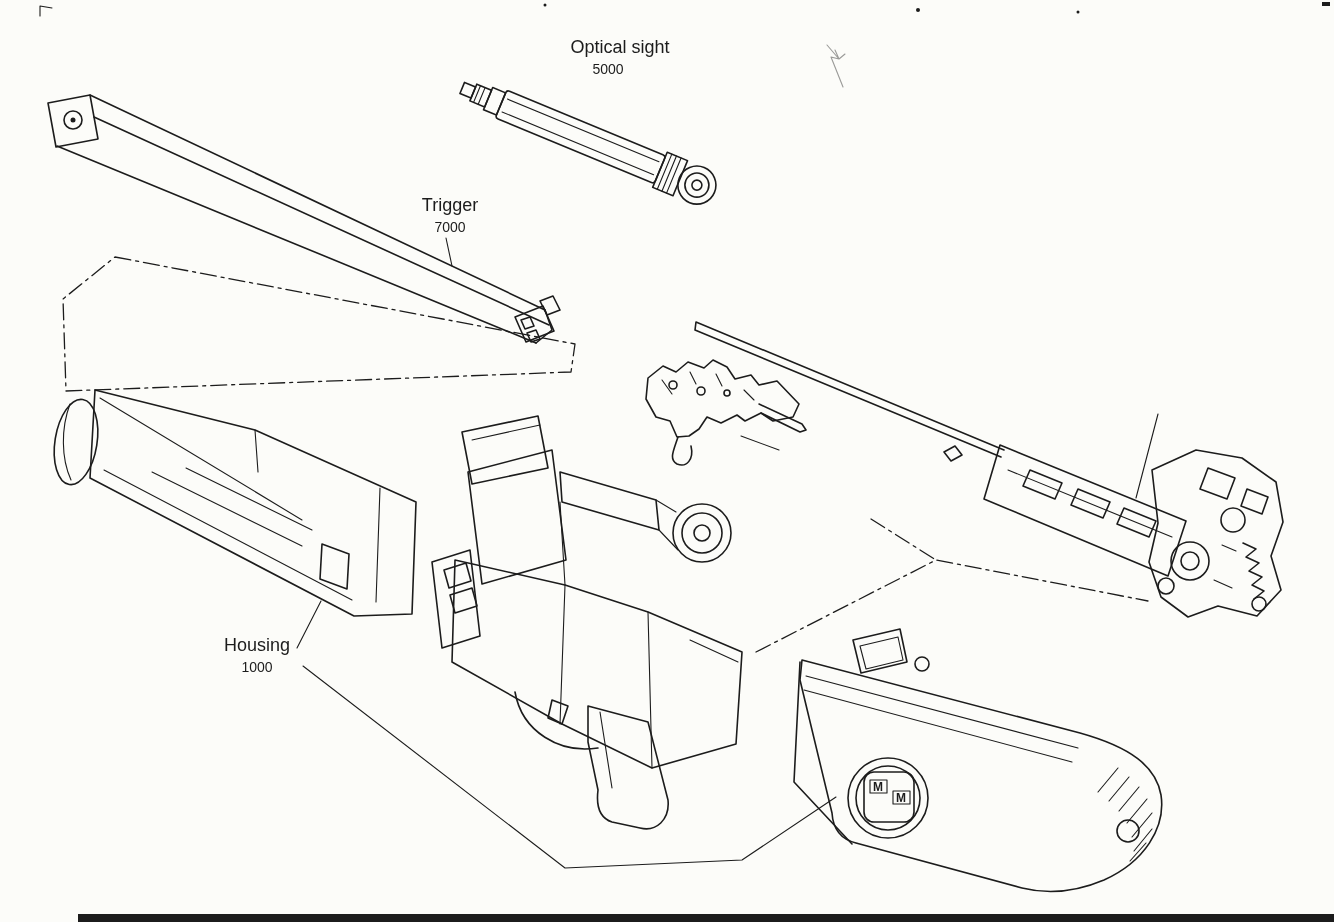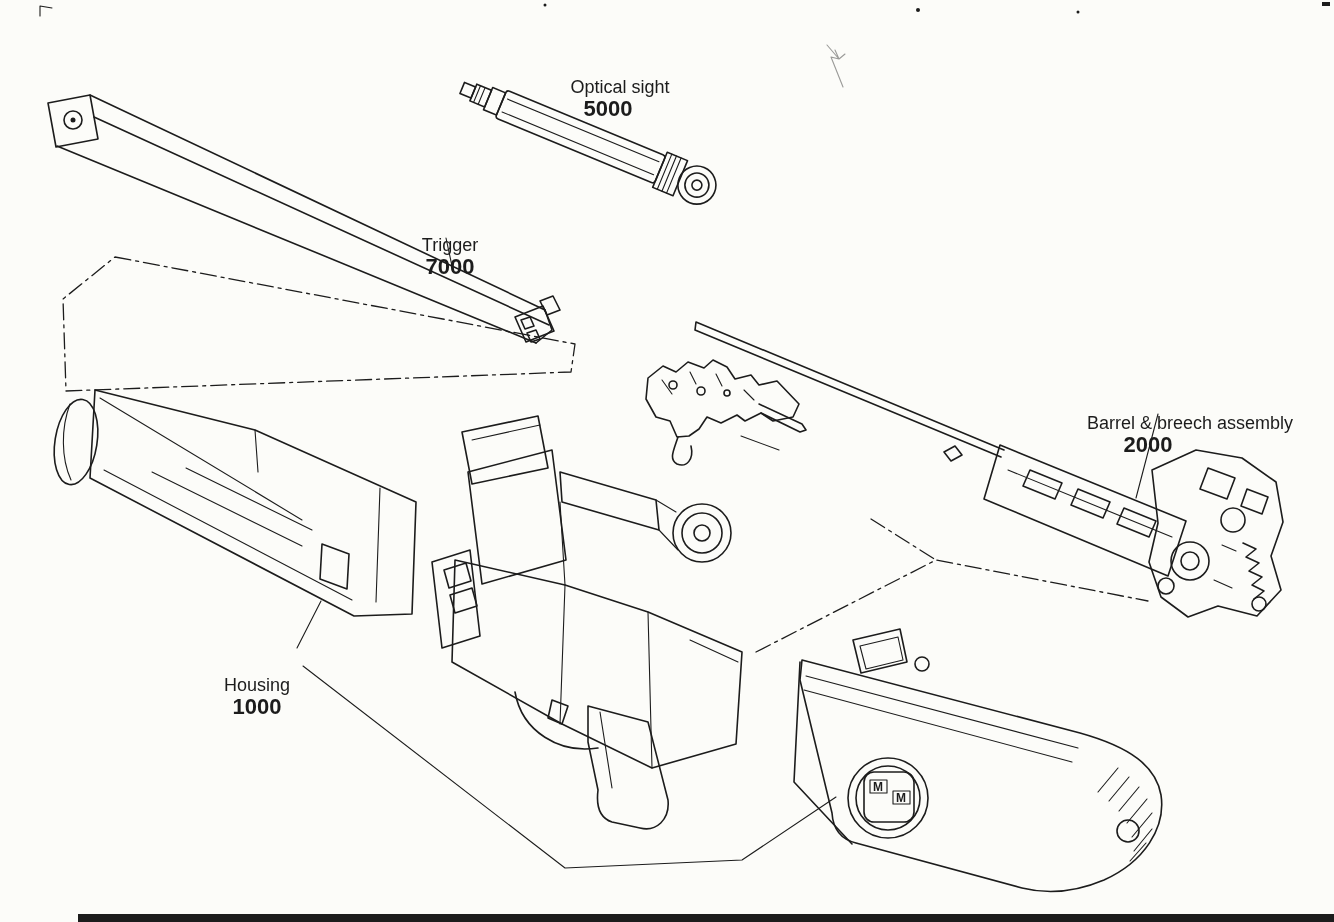--- a/index.html
+++ b/index.html
@@ -29,23 +29,22 @@
     font: bold 12px "Liberation Sans", sans-serif;
   }
   .label {
     position: absolute;
     transform: translateX(-50%);
     text-align: center;
     color: #1c1c1c;
     font-size: 18px;
     line-height: 22px;
     white-space: nowrap;
-    margin-top: 40px;
-  }
-  .label .label-number { font-size: 22px; font-weight: bold; }
+  }
+  .label .label-number { font-size: 14px; }
 </style>
 </head>
 <body>
 
 <div class="page">
 
   <svg class="art" width="1334" height="922" viewBox="0 0 1334 922">
 
     <g>
       <path d="M48,103 L90,95 L98,139 L56,147 Z"></path>
@@ -187,23 +186,19 @@
     <div class="label-name">Optical sight</div>
     <div class="label-number" style="transform:translateX(-12px);">5000</div>
   </div>
 
   <div class="label" style="left:450px; top:194px;">
     <div class="label-name">Trigger</div>
     <div class="label-number">7000</div>
   </div>
 
 
-  <div class="label" style="left:1190px; top:372px;">
-    <div class="label-name">Barrel &amp; breech assembly</div>
-    <div class="label-number" style="transform:translateX(-42px);">2000</div>
-  </div>
 
   <div class="label" style="left:257px; top:634px;">
     <div class="label-name">Housing</div>
     <div class="label-number">1000</div>
   </div>
 
 </div>
 
 </body></html>

